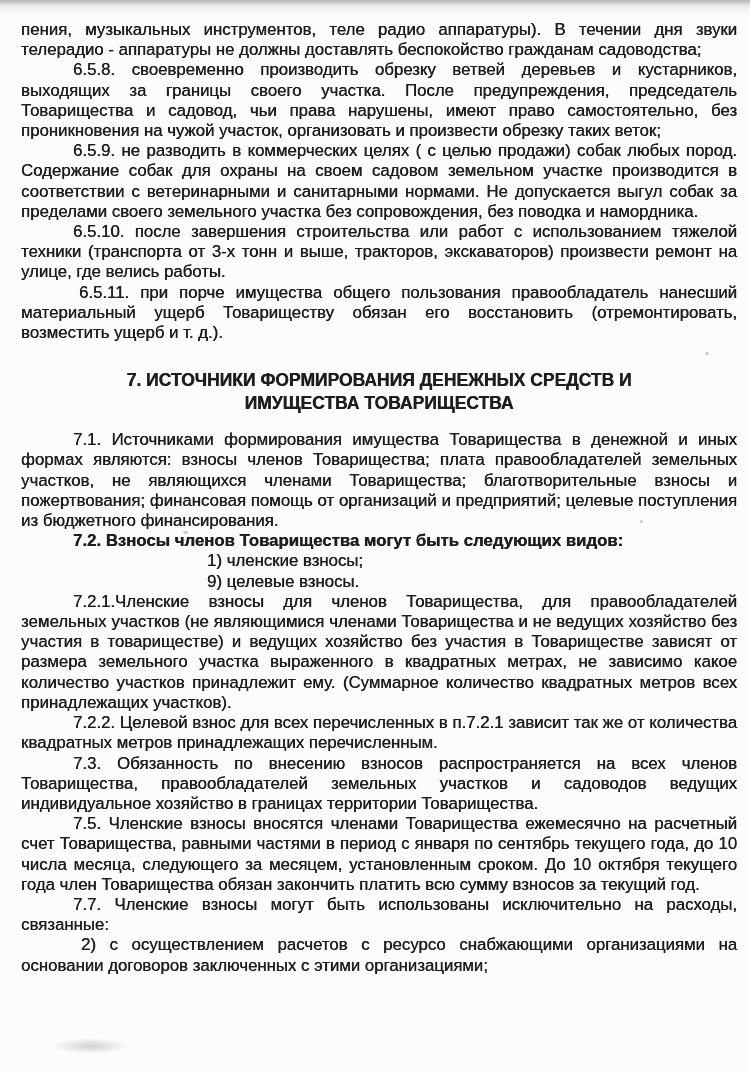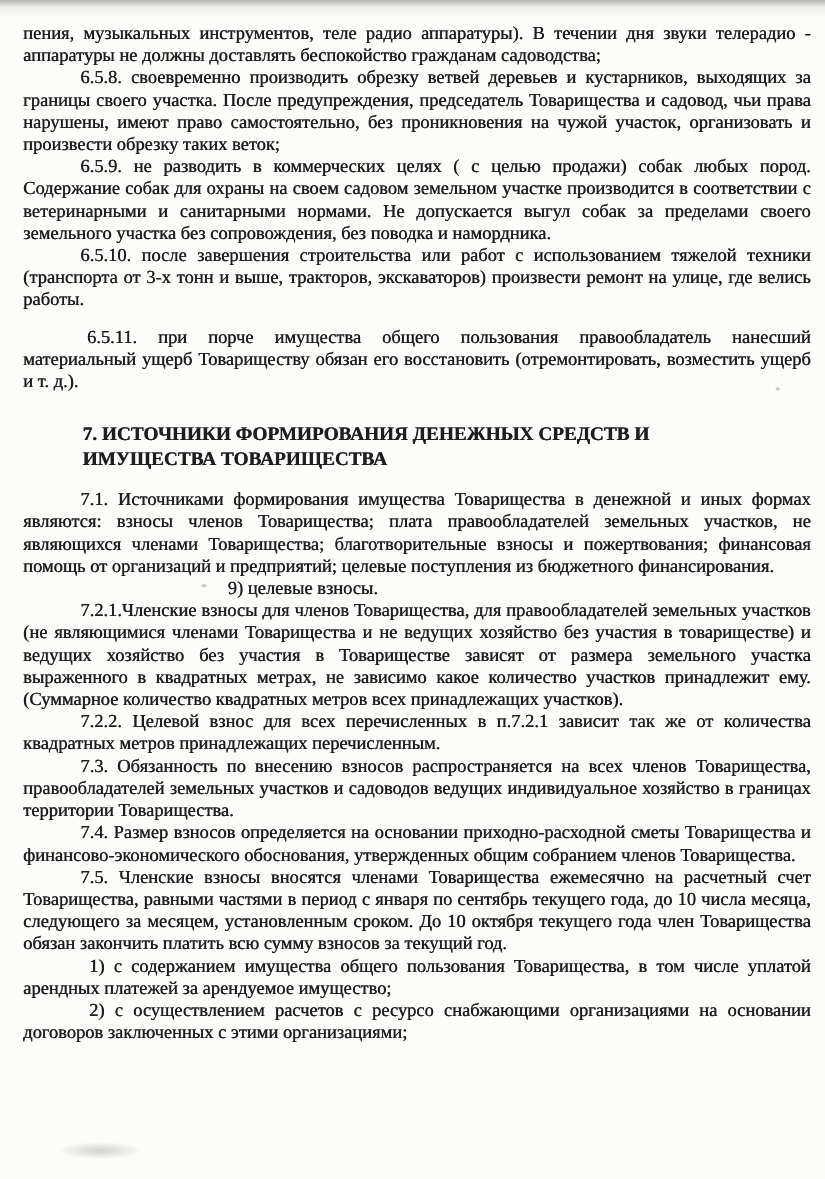--- a/index.html
+++ b/index.html
@@ -2,21 +2,21 @@
 <html lang="ru"><head>
 <meta charset="utf-8">
 <style>
   html, body { margin: 0; padding: 0; }
   .page {
     position: relative;
     width: 750px;
     height: 1072px;
     background: #fcfcfa;
     overflow: hidden;
-    font-family: Liberation Serif, serif;
+    font-family: Liberation Sans, sans-serif;
     color: #1e1e1e;
   }
   .top-edge {
     position: absolute;
     top: 0; left: 0; right: 0;
     height: 14px;
     background: linear-gradient(180deg, rgba(125,125,125,0.55) 0%, rgba(190,190,190,0.25) 45%, rgba(220,220,220,0.0) 100%);
     pointer-events: none;
   }
   .content {
@@ -24,31 +24,31 @@
     left: 21px;
     right: 13px;
     top: 20px;
     font-size: 16.8px;
     line-height: 20.2px;
     text-align: justify;
     text-shadow: 0.35px 0 0 currentColor; 
   }
   .content p { margin: 0; text-indent: 52px; }
   p.cont { text-indent: 0; }
-  p.indent-lg { text-indent: 58px; margin-top: 14px; }
+  p.indent-lg { text-indent: 58px; }
   p.indent-xl { text-indent: 60px; }
   p.bold { font-weight: bold; }
   p.list-item {
     text-indent: 0;
     padding-left: 186px;
     text-align: left;
   }
   .heading {
     font-weight: bold;
-    text-align: left;
+    text-align: center;
     text-indent: 0;
     font-size: 17.5px;
     line-height: 23px;
     margin: 26px 54px 15px 54px;
     text-shadow: 0.4px 0 0 currentColor;
   }
   .smudge {
     position: absolute;
     left: 52px;
     top: 1038px;
@@ -75,27 +75,28 @@
   <div class="content">
     <p class="cont">пения, музыкальных инструментов, теле радио аппаратуры). В течении дня звуки телерадио - аппаратуры  не должны доставлять беспокойство гражданам садоводства;</p>
     <p>6.5.8. своевременно производить обрезку ветвей деревьев и кустарников, выходящих за границы своего участка. После предупреждения, председатель Товарищества и садовод, чьи права нарушены, имеют право самостоятельно, без проникновения на чужой участок, организовать и  произвести обрезку таких веток;</p>
     <p>6.5.9.  не разводить в коммерческих целях  ( с целью продажи)  собак любых пород. Содержание собак для охраны на своем садовом земельном участке производится   в соответствии с ветеринарными и санитарными нормами. Не допускается выгул собак за пределами своего земельного участка  без сопровождения, без поводка и намордника.</p>
     <p>6.5.10. после завершения строительства или работ с использованием тяжелой техники (транспорта от 3-х тонн и выше, тракторов, экскаваторов) произвести ремонт на улице, где велись работы.</p>
     <p class="indent-lg">6.5.11.   при порче имущества общего пользования правообладатель нанесший материальный ущерб Товариществу обязан его восстановить   (отремонтировать, возместить ущерб и т. д.).</p>
 
     <h2 class="heading">7. ИСТОЧНИКИ ФОРМИРОВАНИЯ ДЕНЕЖНЫХ СРЕДСТВ И ИМУЩЕСТВА ТОВАРИЩЕСТВА</h2>
 
     <p>7.1. Источниками формирования имущества Товарищества в денежной и иных формах являются: взносы членов Товарищества; плата правообладателей земельных участков, не являющихся членами Товарищества; благотворительные взносы и пожертвования; финансовая помощь от организаций и предприятий; целевые поступления из бюджетного финансирования.</p>
+    <p class="bold">7.2. Взносы членов Товарищества могут быть следующих видов:</p>
+    <p class="list-item">1) членские взносы;</p>
     <p class="list-item">9) целевые взносы.</p>
     <p>7.2.1.Членские взносы для членов Товарищества, для правообладателей земельных участков (не являющимися членами Товарищества и не ведущих хозяйство без участия в товариществе) и ведущих хозяйство без участия в Товариществе зависят  от размера земельного участка выраженного в квадратных метрах, не зависимо какое количество участков принадлежит ему.  (Суммарное  количество квадратных метров всех принадлежащих участков).</p>
     <p>7.2.2. Целевой взнос для всех перечисленных в п.7.2.1 зависит так же от количества квадратных метров принадлежащих перечисленным.</p>
     <p>7.3. Обязанность по внесению взносов распространяется на всех членов Товарищества, правообладателей земельных участков и садоводов ведущих индивидуальное хозяйство  в границах территории Товарищества.</p>
-    <p>7.4. Размер взносов определяется на основании приходно-расходной сметы Товарищества и  финансово-экономического  обоснования,  утвержденных  общим  собранием  членов Товарищества.</p>
     <p>7.5. Членские взносы вносятся членами Товарищества ежемесячно на расчетный счет Товарищества, равными частями в период с января по сентябрь текущего года, до 10 числа месяца, следующего за месяцем, установленным сроком. До 10 октября текущего года член Товарищества обязан закончить  платить всю сумму взносов за текущий год.</p>
-    <p class="indent-xl">1)  с содержанием имущества общего пользования Товарищества, в том числе уплатой арендных платежей за арендуемое имущество;</p>
+    <p>7.7. Членские взносы могут быть использованы исключительно на расходы, связанные:</p>
     <p class="indent-xl">2)  с осуществлением расчетов с ресурсо снабжающими организациями на основании договоров заключенных с этими организациями;</p>
   </div>
 
   <div class="smudge"></div>
   <div class="speck s1"></div>
   <div class="speck s2"></div>
   <div class="speck s3"></div>
 </div>
 
 </body></html>

